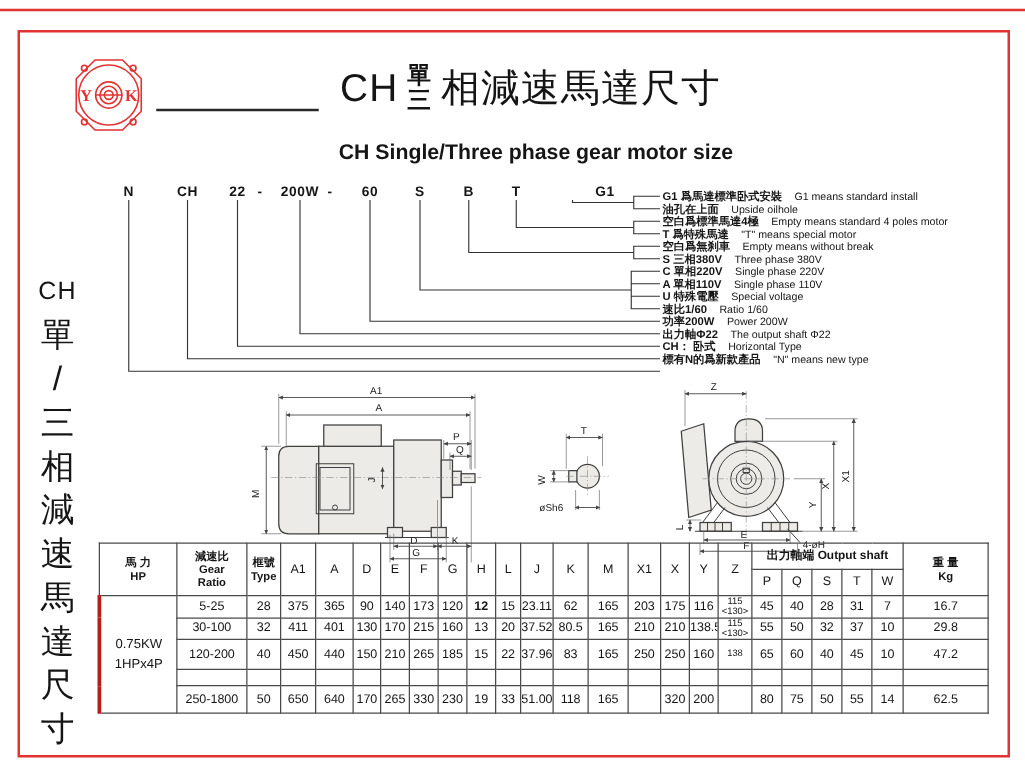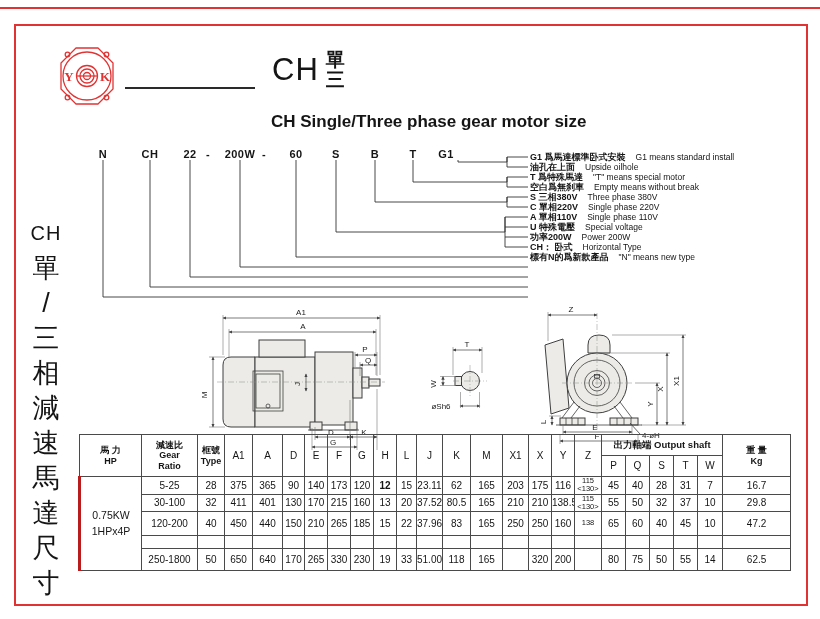--- a/index.html
+++ b/index.html
@@ -83,20 +83,21 @@
   </svg>
 
   <div class="logo-dash"></div>
 
   <div class="title">
     <span>CH</span>
     <span class="stack">
       <span>單</span>
       <span>三</span>
     </span>
+    <span>相減速馬達尺寸</span>
   </div>
   <div class="subtitle">CH Single/Three phase gear motor size</div>
 
   <svg class="connectors" viewBox="0 0 820 619">
     <g stroke="#333" stroke-width=".9" fill="none">
       <path d="M458,160V162H507V157H528M507,157V167H528"></path>
       <path d="M413,160V182H507V177H528M507,177V187H528"></path>
       <path d="M375,160V202H507V197H528M507,197V207H528"></path>
       <path d="M336,160V232H505V217H528M505,217V247H528M505,227H528M505,237H528"></path>
       <path d="M296,160V257H528"></path>
@@ -111,32 +112,36 @@
       <span class="token" style="left: 103px;">N</span>
       <span class="token" style="left: 150px;">CH</span>
       <span class="token" style="left: 190px;">22</span>
       <span class="token" style="left: 208px;">-</span>
       <span class="token" style="left: 240px;">200W</span>
       <span class="token" style="left: 264px;">-</span>
       <span class="token" style="left: 296px;">60</span>
       <span class="token" style="left: 336px;">S</span>
       <span class="token" style="left: 375px;">B</span>
       <span class="token" style="left: 413px;">T</span>
-      <span class="token" style="left: 446px;">G1</span>
+      <span class="token" style="left: 484px;">G1</span>
     </div>
   <div class="legend">
       <div class="legend-row">
         <span class="zh">G1 爲馬達標準卧式安裝</span>
         <span class="en">G1 means standard install</span>
       </div>
       <div class="legend-row">
         <span class="zh">油孔在上面</span>
         <span class="en">Upside oilhole</span>
       </div>
       <div class="legend-row">
+        <span class="zh">空白爲標準馬達4極</span>
+        <span class="en">Empty means standard 4 poles motor</span>
+      </div>
+      <div class="legend-row">
         <span class="zh">T 爲特殊馬達</span>
         <span class="en">"T"  means special motor</span>
       </div>
       <div class="legend-row">
         <span class="zh">空白爲無刹車</span>
         <span class="en">Empty means without break</span>
       </div>
       <div class="legend-row">
         <span class="zh">S 三相380V</span>
         <span class="en">Three phase 380V</span>
@@ -147,22 +152,30 @@
       </div>
       <div class="legend-row">
         <span class="zh">A 單相110V</span>
         <span class="en">Single phase 110V</span>
       </div>
       <div class="legend-row">
         <span class="zh">U 特殊電壓</span>
         <span class="en">Special voltage</span>
       </div>
       <div class="legend-row">
+        <span class="zh">速比1/60</span>
+        <span class="en">Ratio 1/60</span>
+      </div>
+      <div class="legend-row">
         <span class="zh">功率200W</span>
         <span class="en">Power 200W</span>
+      </div>
+      <div class="legend-row">
+        <span class="zh">出力軸Φ22</span>
+        <span class="en">The output shaft Φ22</span>
       </div>
       <div class="legend-row">
         <span class="zh">CH： 卧式</span>
         <span class="en">Horizontal Type</span>
       </div>
       <div class="legend-row">
         <span class="zh">標有N的爲新款產品</span>
         <span class="en">"N" means new type</span>
       </div>
     </div>

